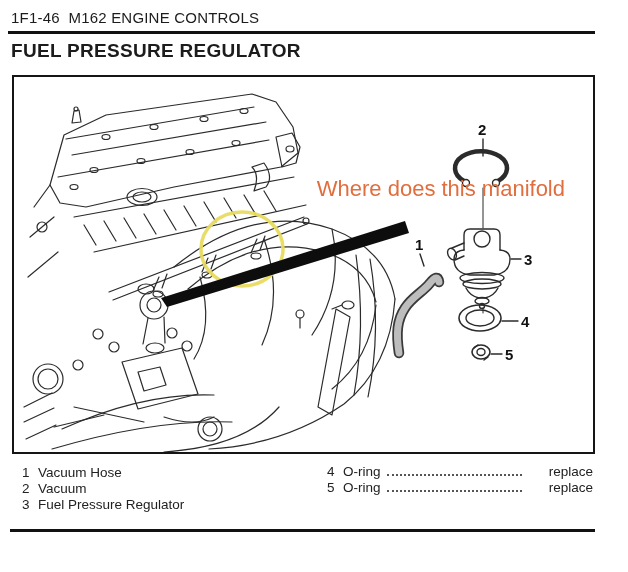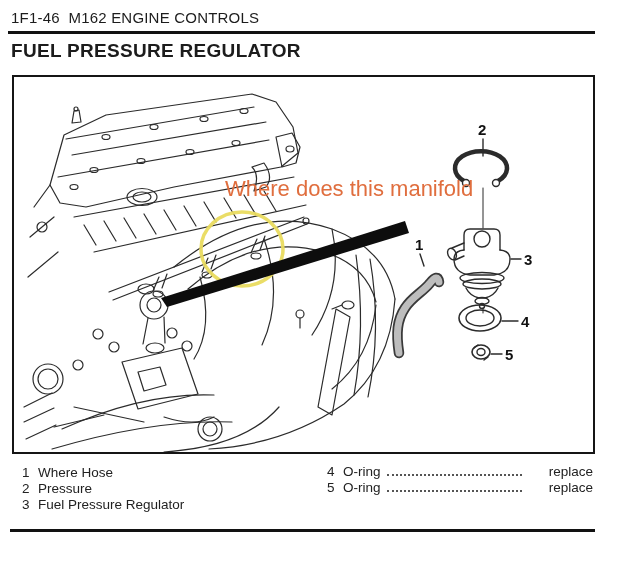--- a/index.html
+++ b/index.html
@@ -7,21 +7,21 @@
     width:628px;height:572px;position:relative;background:#ffffff;
     font-family:"Liberation Sans",sans-serif;color:#1c1c1c;overflow:hidden;
   }
   .abs{position:absolute;}
   #page-header{left:11px;top:9px;font-size:15px;letter-spacing:.2px;white-space:pre;}
   #header-rule{left:8px;top:31px;width:587px;height:3px;background:#121212;}
   #page-title{left:11px;top:40px;font-size:19px;font-weight:bold;letter-spacing:.3px;}
   #figure-box{left:12px;top:75px;width:583px;height:379px;border:2px solid #151515;box-sizing:border-box;background:#fff;}
   #figure-box svg{display:block;width:579px;height:375px;}
   #annotation-question{
-    left:225px;top:175px;width:340px;text-align:left;
+    left:225px;top:175px;width:340px;text-align:right;
     font-size:22px;line-height:27px;font-weight:400;z-index:5;pointer-events:none;
   }
   .legend{font-size:13.5px;line-height:16px;color:#222;}
   #legend-left{left:22px;top:465px;}
   .legend .row{display:flex;align-items:baseline;}
   .legend .num{display:inline-block;width:16px;flex:0 0 16px;}
   #legend-right{left:327px;top:464px;width:266px;}
   #legend-right .row{width:100%;}
   #legend-right .dots{flex:1 1 auto;border-bottom:2px dotted #555;margin:0 5px 3px 6px;height:10px;}
   #legend-right .note{flex:0 0 auto;margin-left:22px;}
@@ -197,25 +197,25 @@
 </svg>
 </div>
 
 <div class="abs" id="annotation-question" style="color:#e06e3e;">
   <div>Where does this manifold</div>
 </div>
 
 <div class="abs legend" id="legend-left">
   <div class="row">
     <span class="num">1</span>
-    <span>Where Hose</span>
+    <span>Vacuum Hose</span>
   </div>
   <div class="row">
     <span class="num">2</span>
-    <span>Pressure</span>
+    <span>Vacuum</span>
   </div>
   <div class="row">
     <span class="num">3</span>
     <span>Fuel Pressure Regulator</span>
   </div>
 </div>
 
 <div class="abs legend" id="legend-right">
   <div class="row">
     <span class="num">4</span>

